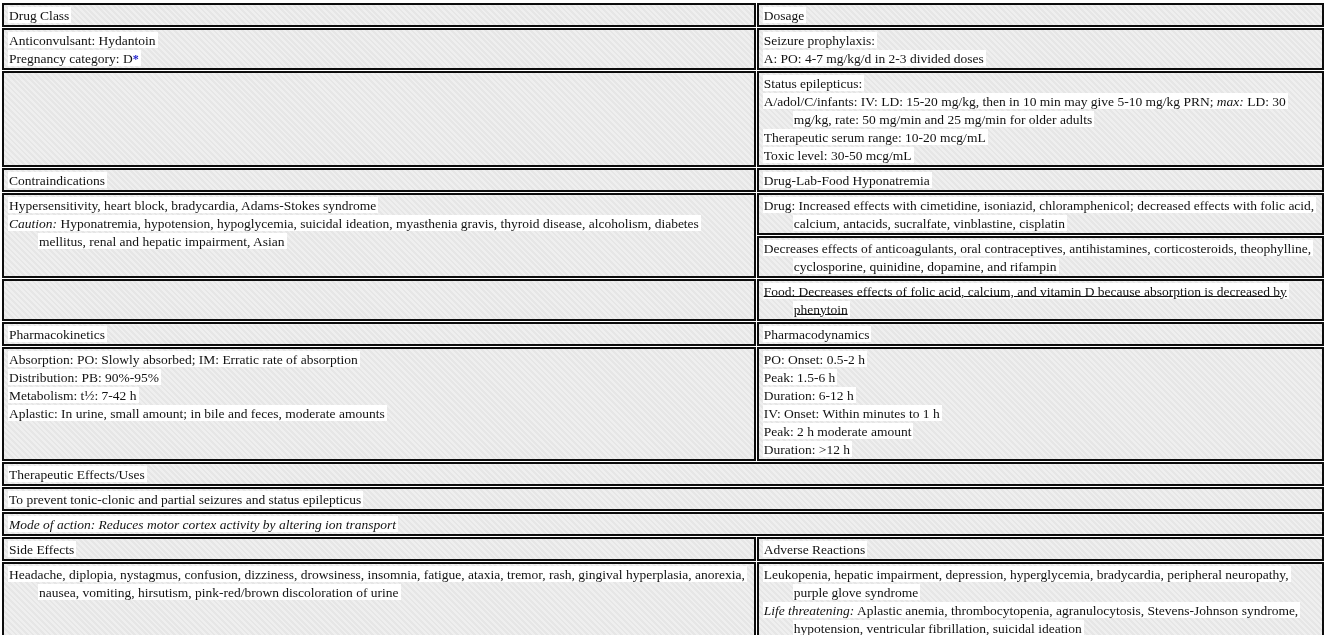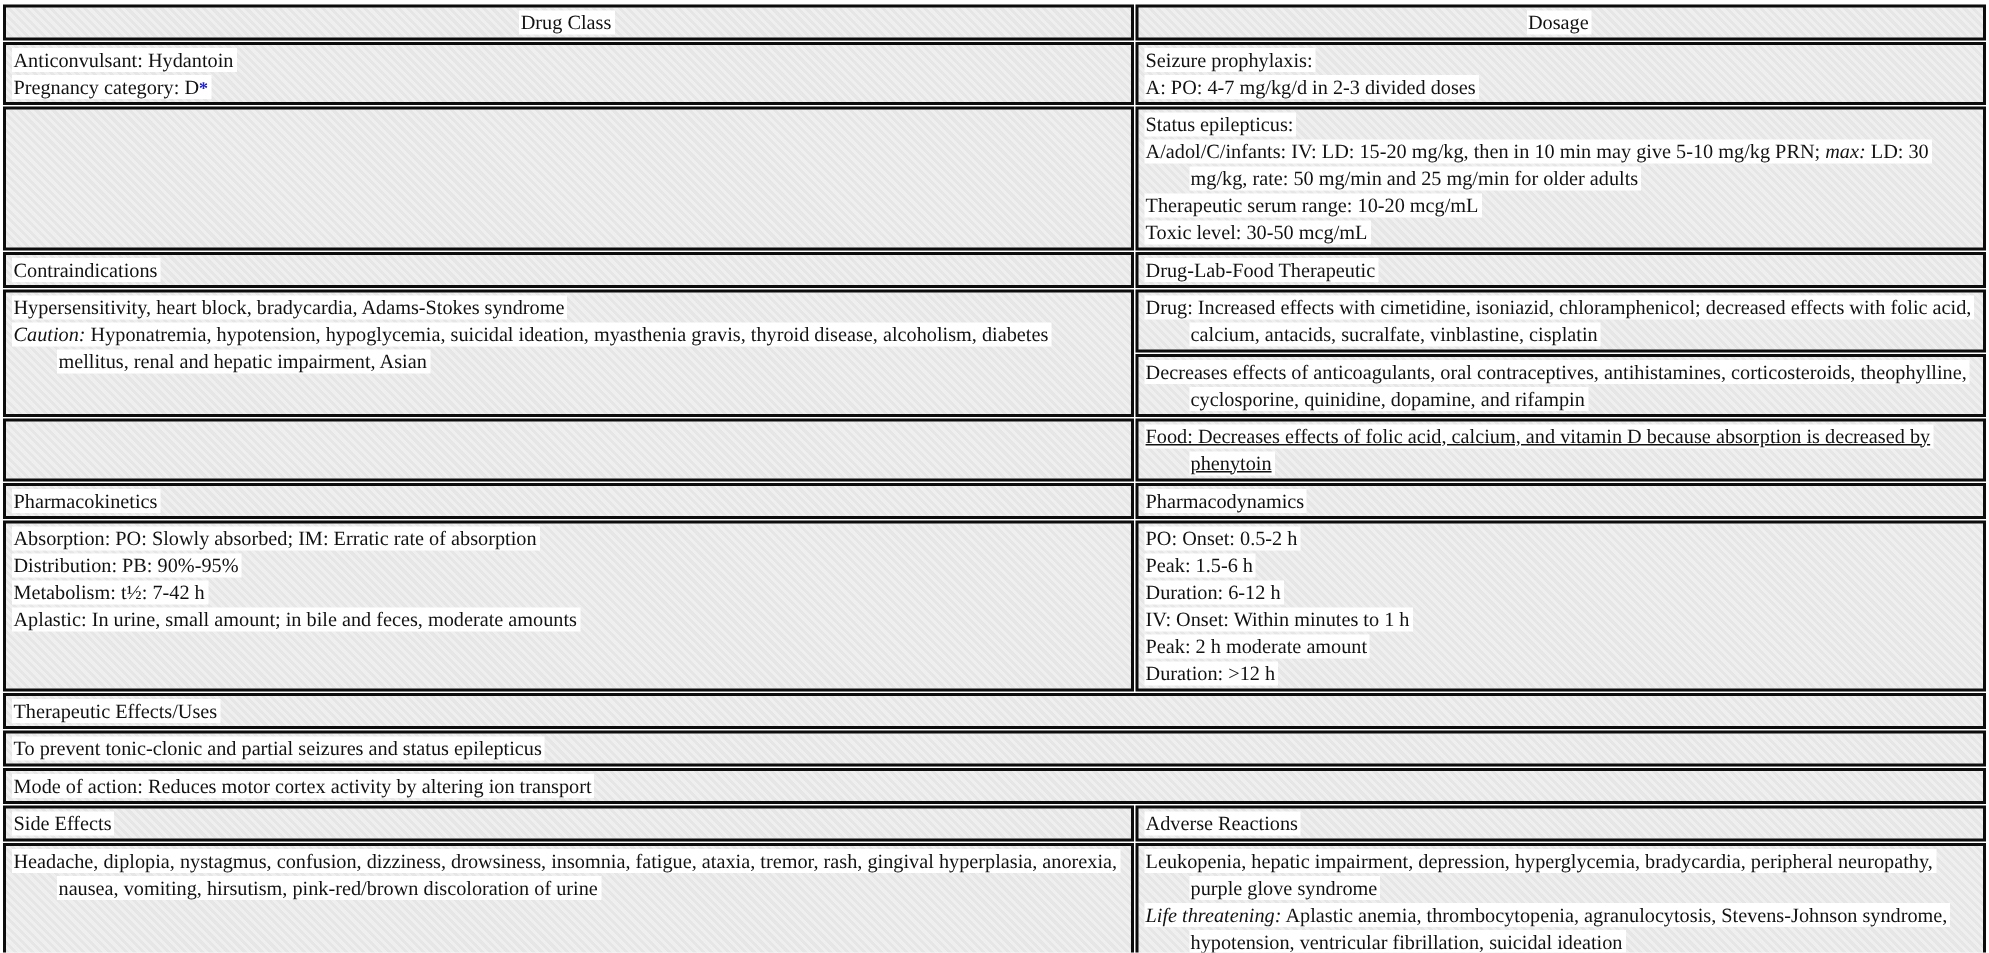--- a/index.html
+++ b/index.html
@@ -47,32 +47,32 @@
     box-decoration-break: clone;
     -webkit-box-decoration-break: clone;
   }
   .it { font-style: italic; }
   .mark {
     color: #2222cc;
     font-weight: bold;
     font-size: 12px;
   }
   
-  .r1  { height: 20px; text-align: center; }
+  .r1  { height: 20px; }
   .r2  { height: 37px; }
   .r3  { height: 93px; margin-left: 18px; }
   .r4  { height: 20px; }
   .r5  { height: 37px; }
   .r6  { height: 38px; }
   .r7  { height: 39px; text-decoration: underline; }
   .r8  { height: 20px; }
   .r9  { height: 106px; }
   .r10 { height: 20px; }
   .r11 { height: 21px; }
-  .r12 { height: 21px; }
+  .r12 { height: 21px; font-style: italic; }
   .r13 { height: 20px; }
   .r14 { height: 70px; }
 </style>
 </head>
 <body>
 
 <div class="sheet">
   <table class="monograph">
     <colgroup>
         <col class="c-left">
@@ -101,21 +101,21 @@
         <td>
           <div class="line"><span class="t">Status epilepticus:</span></div>
           <div class="line hang"><span class="t"><span>A/adol/C/infants: IV: LD: 15-20 mg/kg, then in 10 min may give 5-10 mg/kg PRN; </span><span class="it">max:</span><span> LD: 30 mg/kg, rate: 50 mg/min and 25 mg/min for older adults</span></span></div>
           <div class="line"><span class="t">Therapeutic serum range: 10-20 mcg/mL</span></div>
           <div class="line"><span class="t">Toxic level: 30-50 mcg/mL</span></div>
         </td>
       </tr>
 
       <tr class="hdr r4">
         <td><span class="t">Contraindications</span></td>
-        <td><span class="t">Drug-Lab-Food Therapeutic</span></td>
+        <td><span class="t">Drug-Lab-Food Hyponatremia</span></td>
       </tr>
 
       <tr class="r5">
         <td rowspan="2">
           <div class="line"><span class="t">Hypersensitivity, heart block, bradycardia, Adams-Stokes syndrome</span></div>
           <div class="line hang"><span class="t"><span class="it">Caution:</span><span> Hyponatremia, hypotension, hypoglycemia, suicidal ideation, myasthenia gravis, thyroid disease, alcoholism, diabetes mellitus, renal and hepatic impairment, Asian</span></span></div>
         </td>
         <td>
           <div class="line hang"><span class="t">Drug: Increased effects with cimetidine, isoniazid, chloramphenicol; decreased effects with folic acid, calcium, antacids, sucralfate, vinblastine, cisplatin</span></div>
         </td>

